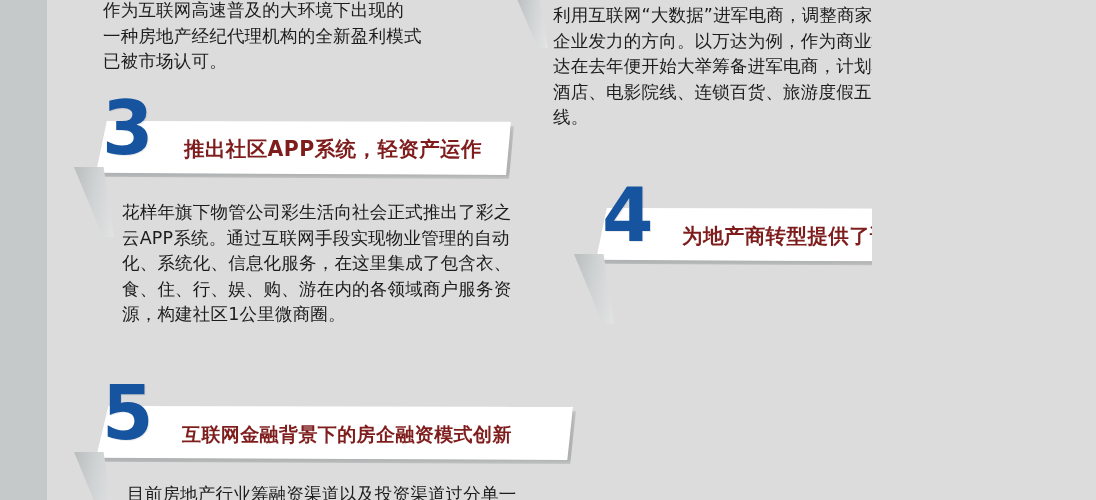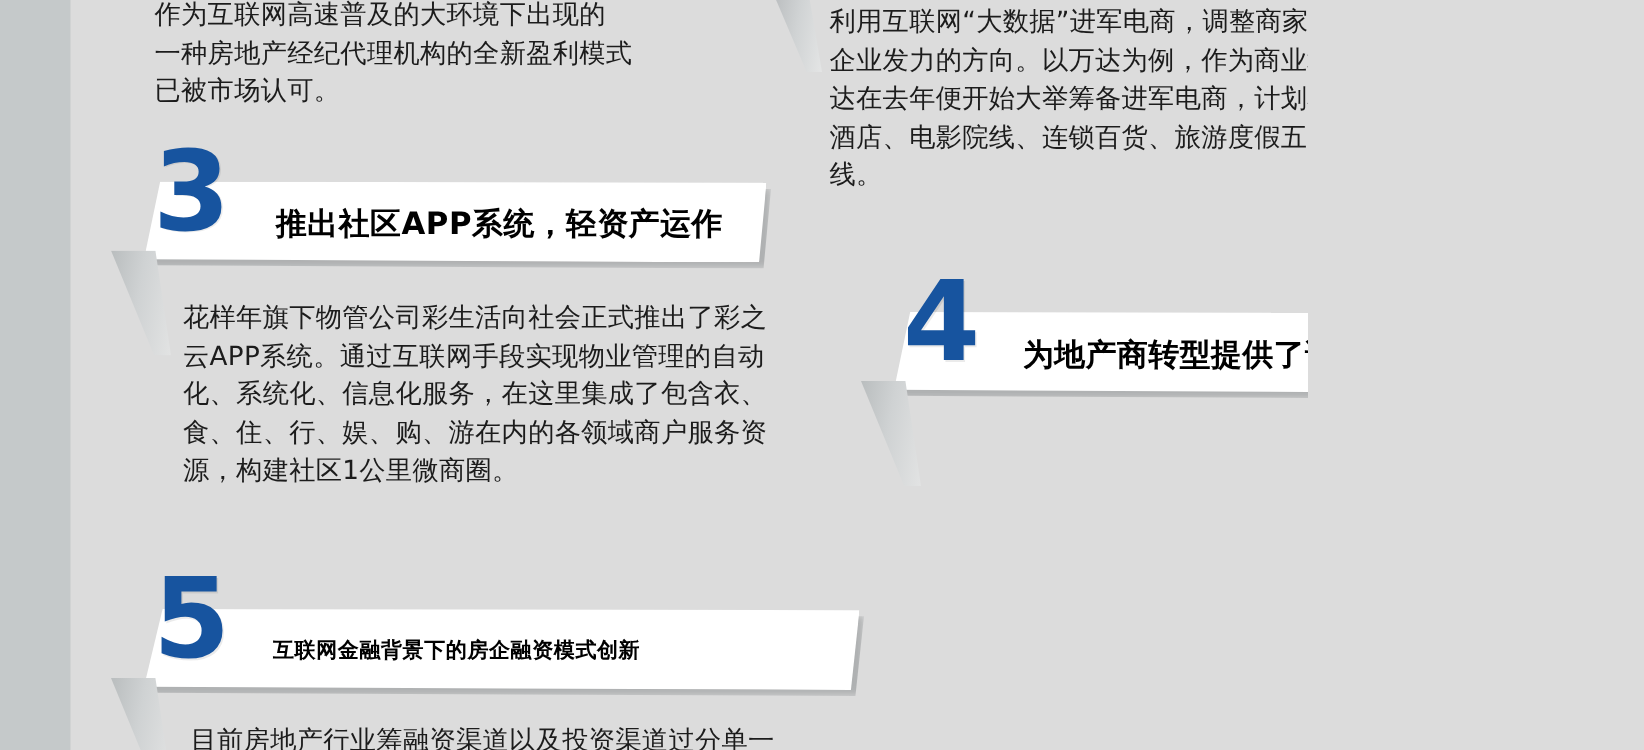--- a/index.html
+++ b/index.html
@@ -85,21 +85,21 @@
     font-weight: bold;
     font-size: 74px;
     line-height: 74px;
     left: 6px;
     top: -30px;
     font-family: "DejaVu Sans", "Liberation Sans", sans-serif;
     text-shadow: 1px 1px 0 rgba(0,0,0,0.08);
   }
   .banner .title {
     position: absolute;
-    color: #000000;
+    color: #7f1d1d;
     font-weight: bold;
     font-size: 20px;
     line-height: 54px;
     left: 88px;
     top: 1px;
     white-space: nowrap;
     letter-spacing: 0.4px;
     font-family: "DejaVu Sans", "Liberation Sans", sans-serif;
   }
 
@@ -115,21 +115,21 @@
     clip-path: polygon(0% 0%, 72% 0%, 100% 100%, 70% 100%);
   }
 
   
   #banner-3 { left: 96px;  top: 121px; width: 415px; }
   #banner-4 { left: 596px; top: 208px; width: 415px; }
   #banner-5 { left: 96px;  top: 406px; width: 477px; }
 
   #banner-3 .title { font-size: 20.5px; }
   #banner-4 .title { font-size: 20.5px; left: 86px; }
-  #banner-5 .title { font-size: 14px; left: 86px; }
+  #banner-5 .title { font-size: 19px; left: 86px; }
 
   #para-1 { left: 103px;  top: -2px;  width: 430px; }
   #para-2 { left: 553px;  top: 3px;   width: 470px; }
   #para-3 { left: 122px;  top: 200px; width: 400px; }
   #para-4 { left: 626px;  top: 292px; width: 420px; }
   #para-5 { left: 127px;  top: 482px; width: 430px; }
 </style>
 </head>
 <body>
 

